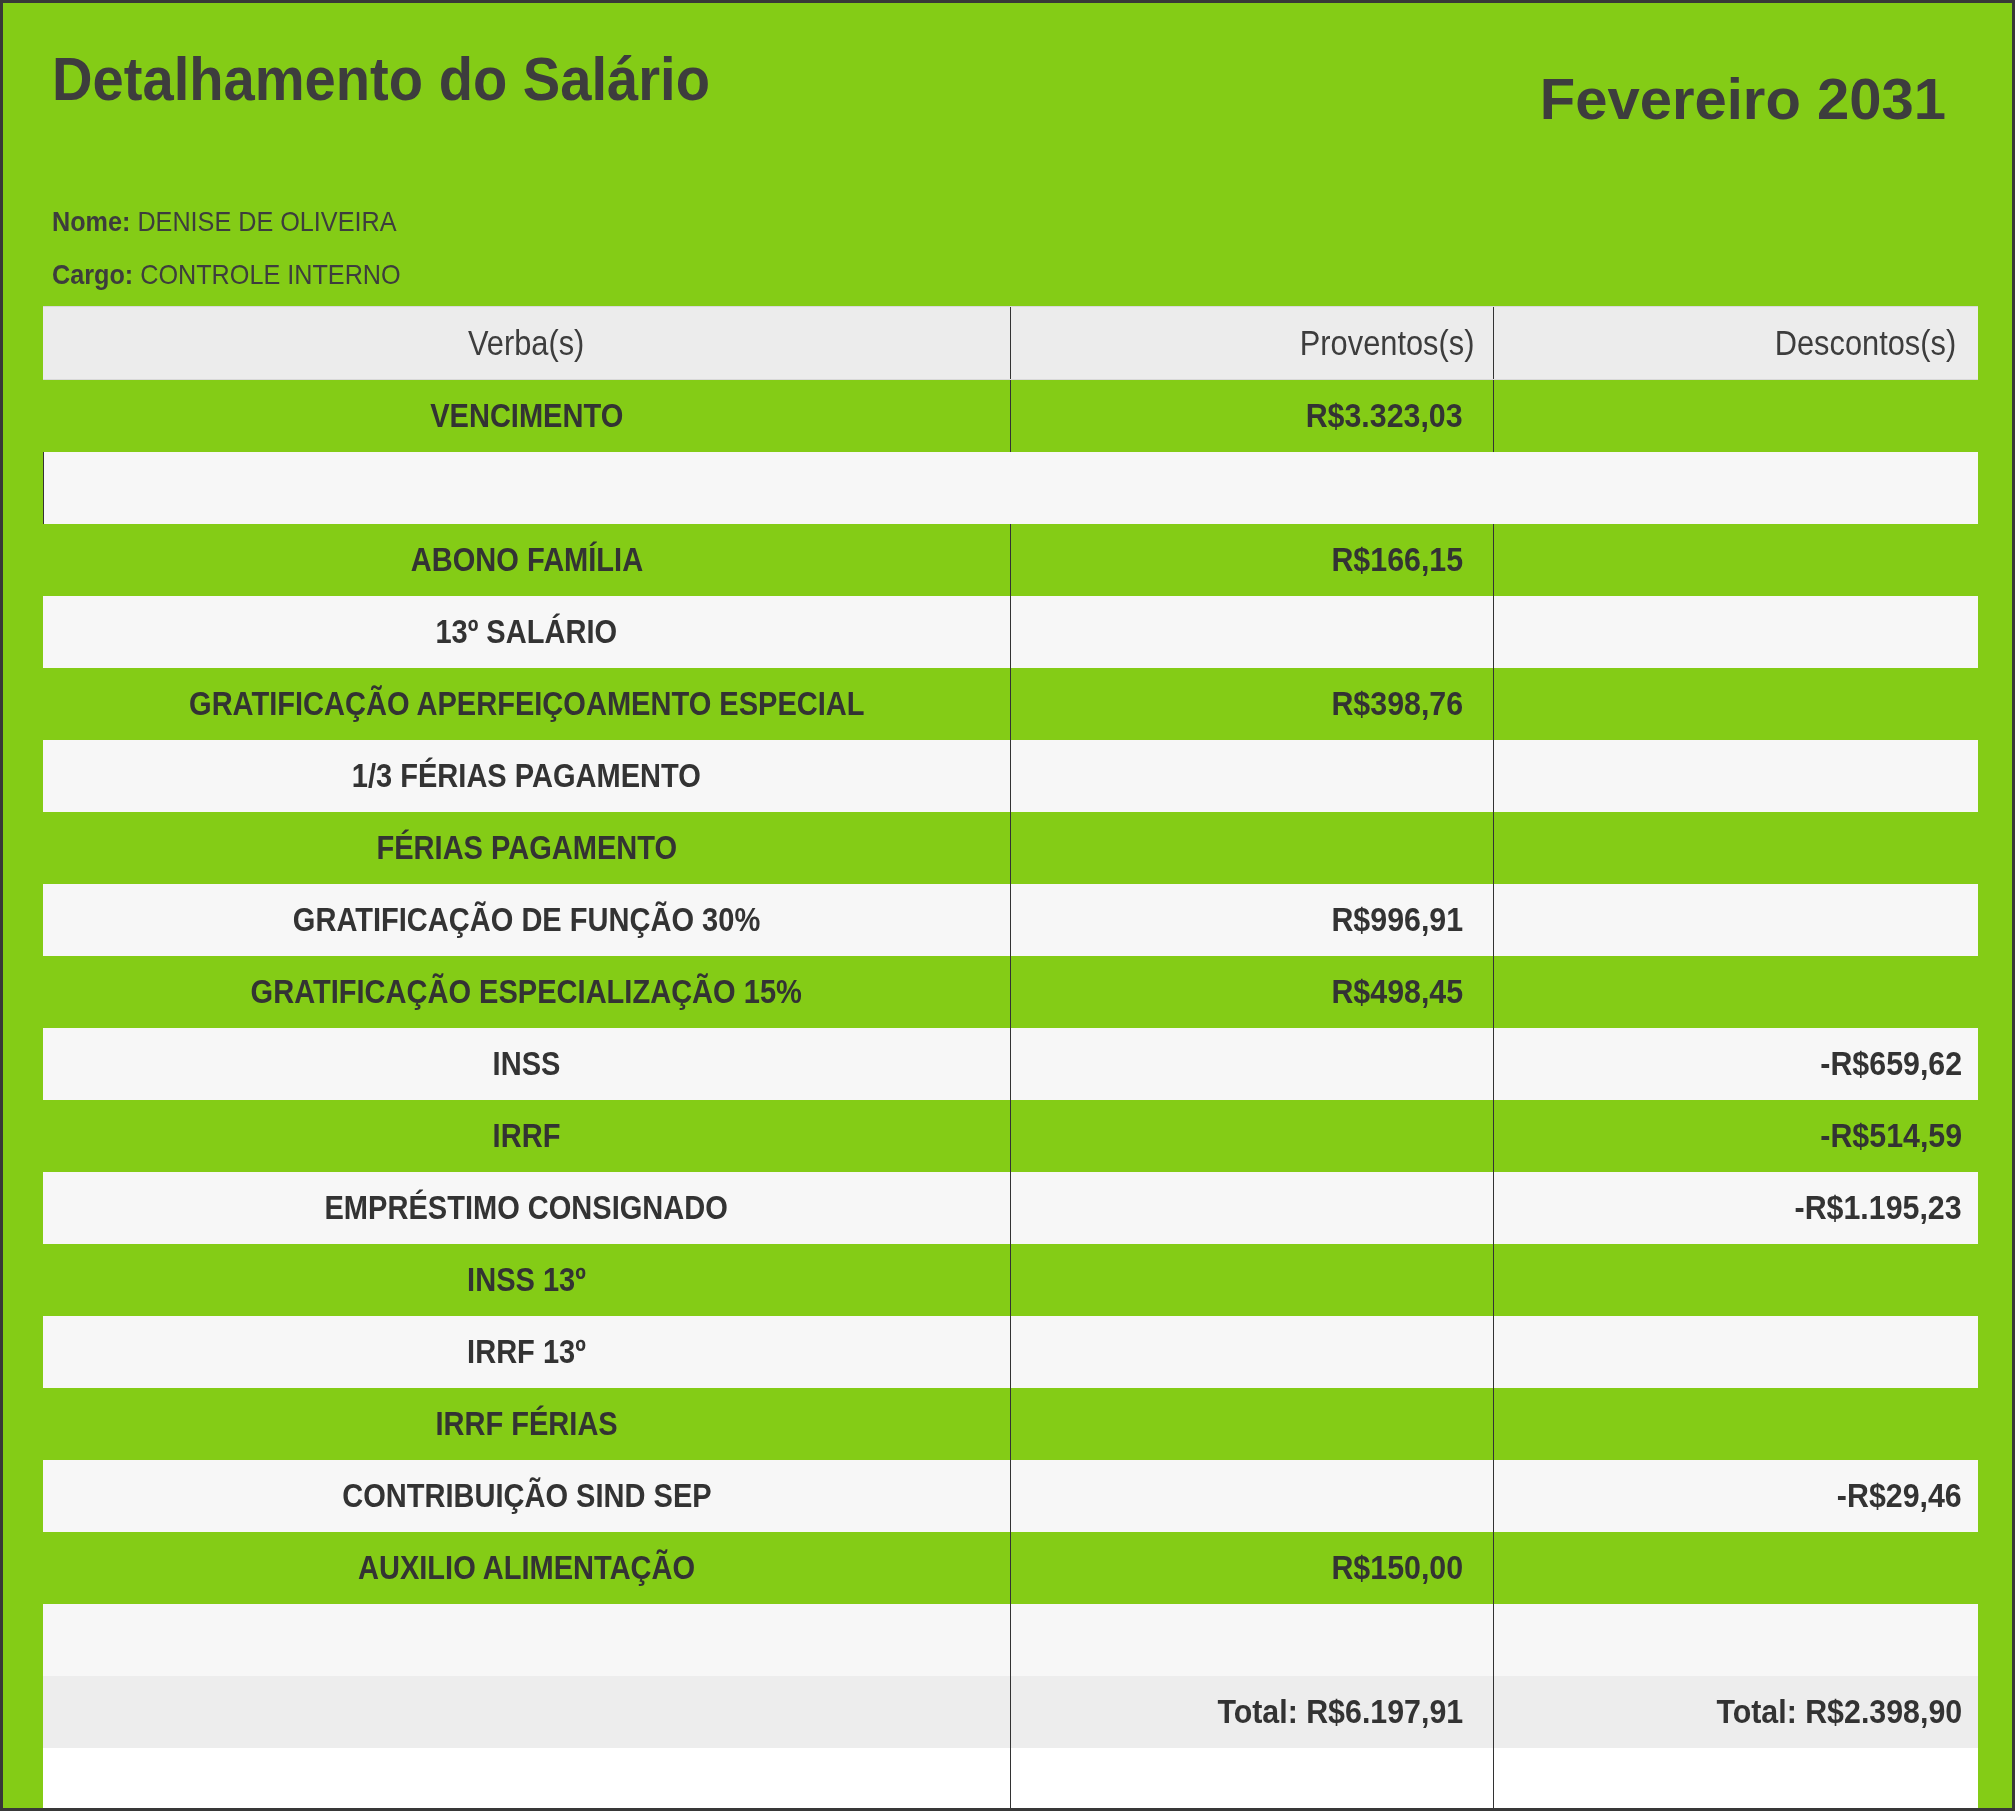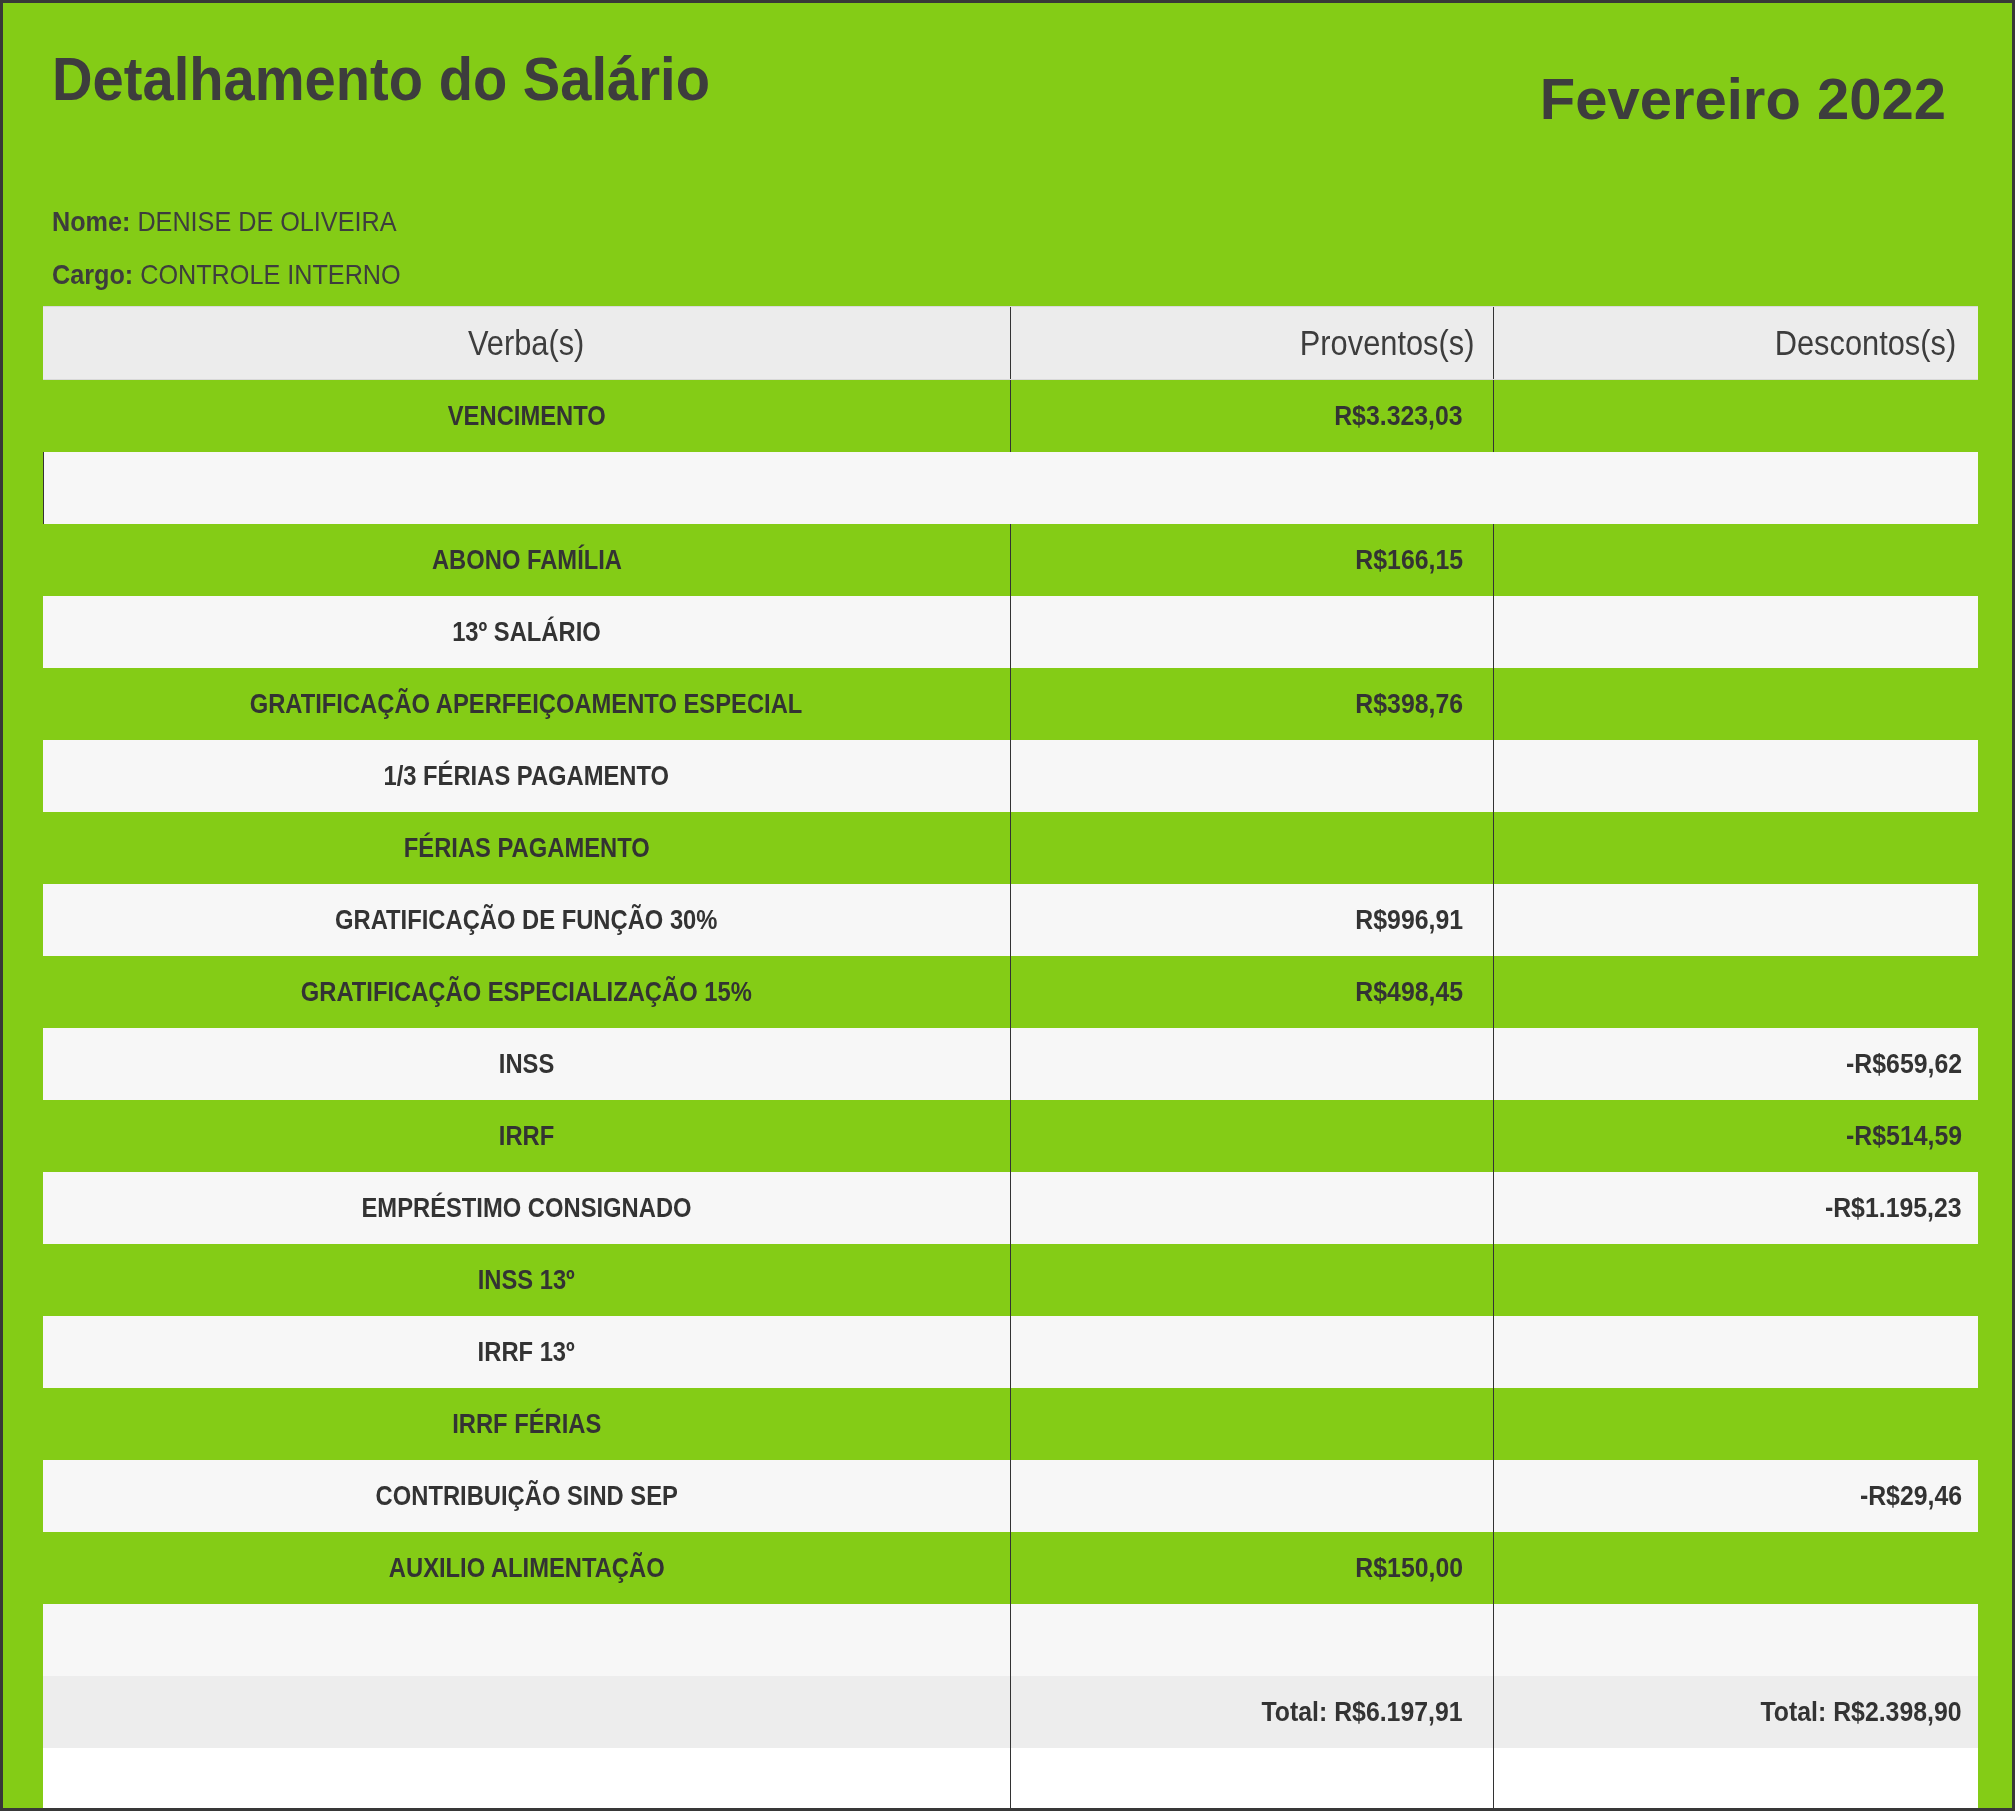--- a/index.html
+++ b/index.html
@@ -64,41 +64,41 @@
   }
   .hrow{
     background:var(--header-bg);
     border-top:1.2px solid var(--light-border);
     border-bottom:1.2px solid var(--light-border);
   }
   .cell{
     display:flex;align-items:center;min-width:0;
   }
   .hcell{height:72px;font-size:35px;color:var(--text-soft);}
-  .dcell{height:72px;font-size:27px;font-weight:bold;color:var(--text);}
+  .dcell{height:72px;font-size:33px;font-weight:bold;color:var(--text);}
   .c1{justify-content:center;}
   .c2{justify-content:flex-end;border-left:1.9px solid var(--divider);}
   .c3{justify-content:flex-end;border-left:1.9px solid var(--divider);}
   .hrow .c2{padding-right:18.6px;}
   .hrow .c3{padding-right:21px;}
   .trow .c2{padding-right:30px;}
   .trow .c3{padding-right:15px;}
   .rows .trow:nth-child(even){background:var(--alt-bg);}
   .trow.total{background:var(--total-bg);}
   .trow.blank{height:62px;background:#ffffff;border-bottom:1.2px solid var(--light-border);}
   .trow.blank .cell{height:62px;}
 </style>
 </head>
 <body>
 
 <div class="page">
 
   <div class="head-row">
     <div class="title"><span class="cx-title">Detalhamento do Salário</span></div>
-    <div class="period"><span>Fevereiro 2022</span></div>
+    <div class="period"><span>Fevereiro 2031</span></div>
   </div>
 
   <div class="info">
     <div><span class="cx-line"><span class="lbl">Nome:</span> <span>DENISE DE OLIVEIRA</span></span></div>
     <div><span class="cx-line"><span class="lbl">Cargo:</span> <span>CONTROLE INTERNO</span></span></div>
   </div>
 
   <div class="table">
     <div class="hrow">
       <div class="cell hcell c1">

